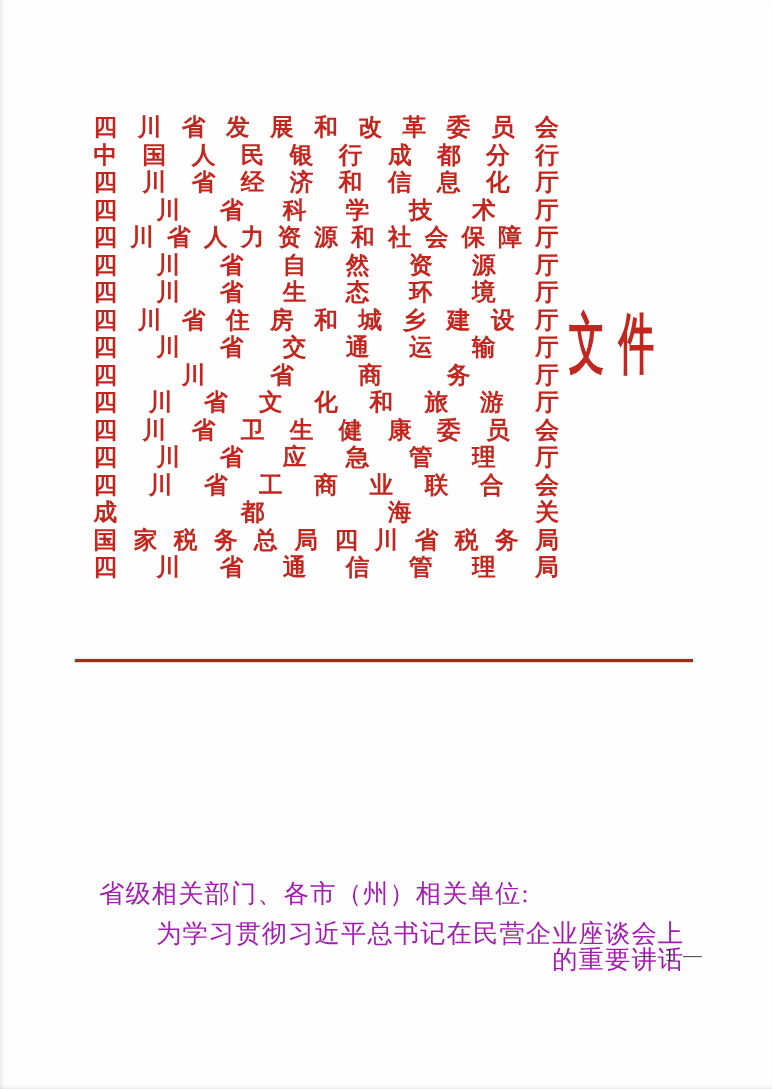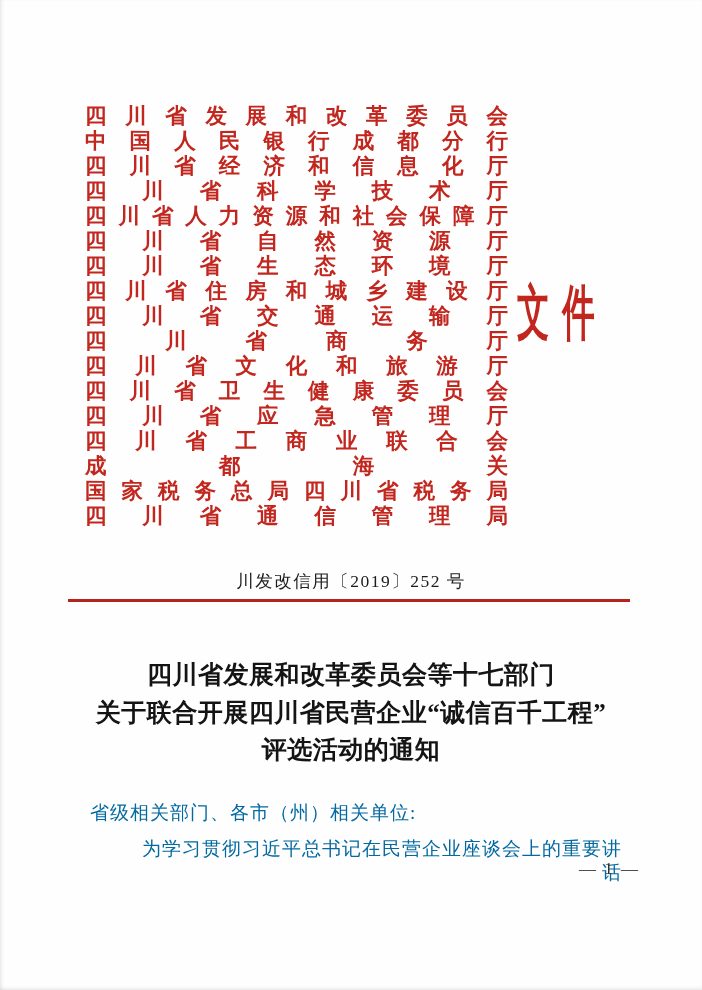--- a/index.html
+++ b/index.html
@@ -56,22 +56,22 @@
     position:absolute;left:0;top:656px;width:100%;
     text-align:center;
     font-size:25px;line-height:37.5px;
     font-weight:700;color:#141414;
     letter-spacing:0.5px;
   }
 
   
   .body-block{
     position:absolute;left:90px;top:801px;width:532px;
-    font-size:19px;line-height:24px;
-    color:#0369a1;
+    font-size:23px;line-height:24px;
+    color:#a21caf;
   }
   .salutation{letter-spacing:1px;}
   .para{margin:12px 0 0 0;text-indent:38px;letter-spacing:1px;text-align:right;}
 
   
   .page-number{
     position:absolute;top:859px;right:62px;
     font-size:17px;color:#2e2e2e;letter-spacing:2px;
     white-space:nowrap;
   }
@@ -266,29 +266,23 @@
         <span>通</span>
         <span>信</span>
         <span>管</span>
         <span>理</span>
         <span>局</span>
       </div>
   </div>
 
   <div class="doc-type">文件</div>
 
-  <div class="doc-number">川发改信用〔2019〕252 号</div>
 
   <div class="red-rule"></div>
 
-  <div class="title-block">
-    <div>四川省发展和改革委员会等十七部门</div>
-    <div>关于联合开展四川省民营企业“诚信百千工程”</div>
-    <div>评选活动的通知</div>
-  </div>
 
   <div class="body-block">
     <div class="salutation">省级相关部门、各市（州）相关单位:</div>
     <p class="para">为学习贯彻习近平总书记在民营企业座谈会上的重要讲话</p>
   </div>
 
   <div class="page-number">— 1 —</div>
 
 </div>
 

